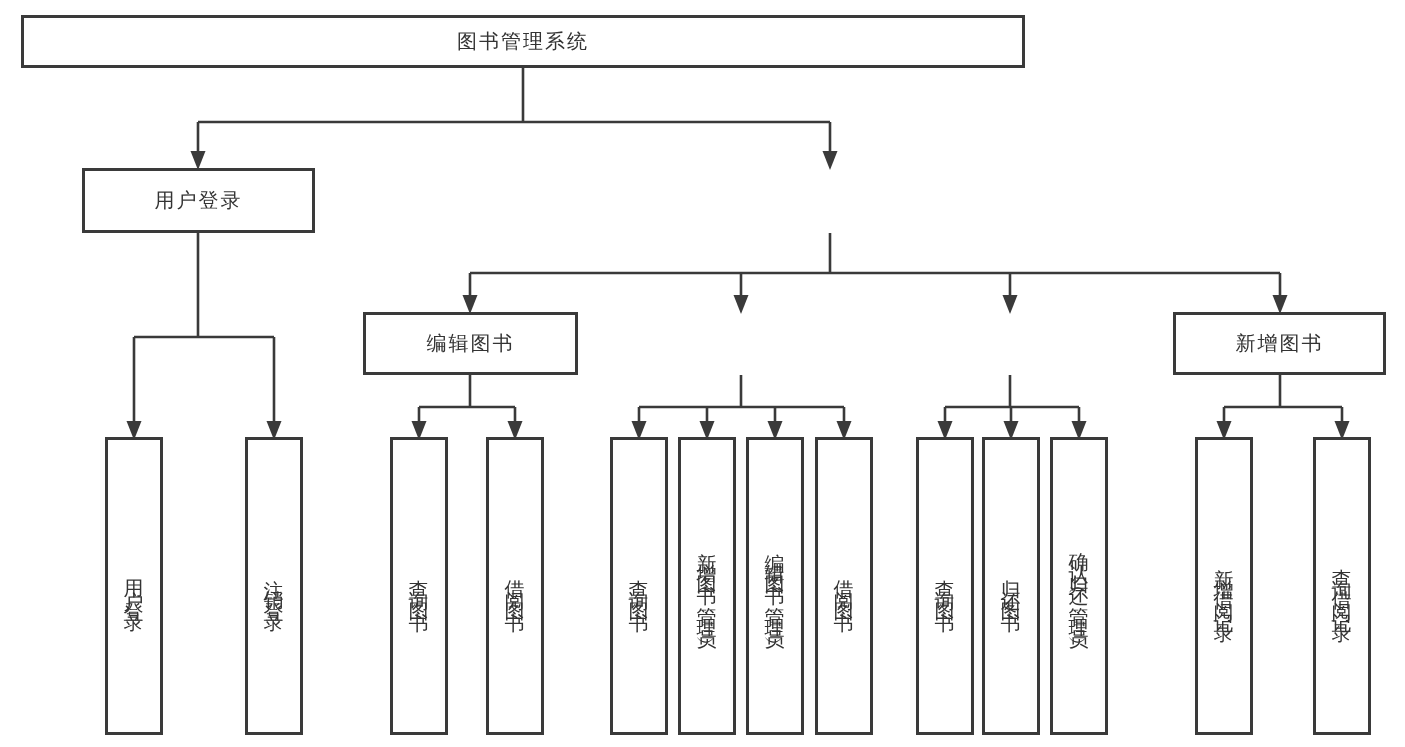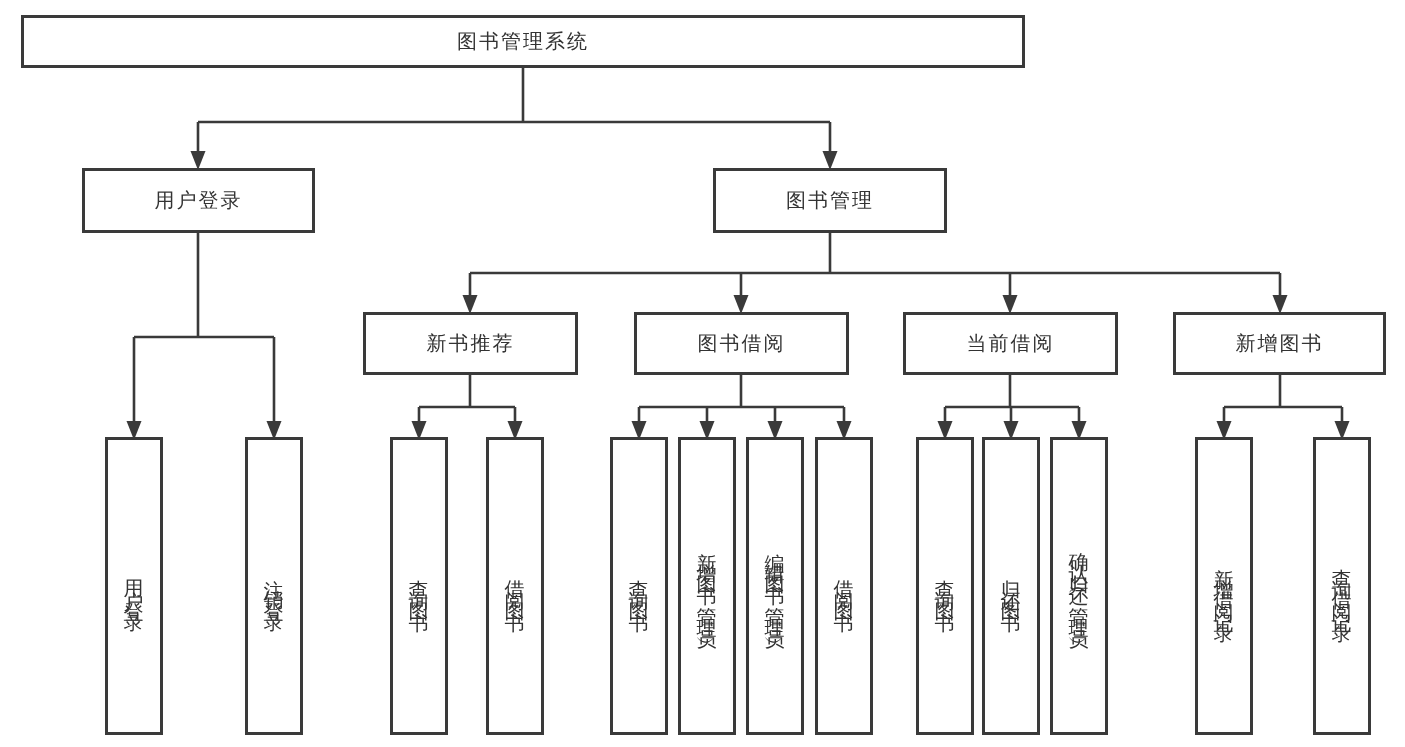--- a/index.html
+++ b/index.html
@@ -70,32 +70,23 @@
       <polygon points="1334.5,421 1349.5,421 1342,440" fill="#3a3a3a"></polygon>
     </svg>
 
   <div class="box h" style="left:21px;top:15px;width:1004px;height:53px;">
     <span>图书管理系统</span>
   </div>
 
   <div class="box h" style="left:82px;top:168px;width:233px;height:65px;">
     <span>用户登录</span>
   </div>
-  <div class="box h" style="left:713px;top:168px;width:234px;height:65px;">
-    <span>图书管理</span>
-  </div>
 
   <div class="box h" style="left:363px;top:312px;width:215px;height:63px;">
-    <span>新书推荐</span>
-  </div>
-  <div class="box h" style="left:634px;top:312px;width:215px;height:63px;">
-    <span>图书借阅</span>
-  </div>
-  <div class="box h" style="left:903px;top:312px;width:215px;height:63px;">
-    <span>当前借阅</span>
+    <span>编辑图书</span>
   </div>
   <div class="box h" style="left:1173px;top:312px;width:213px;height:63px;">
     <span>新增图书</span>
   </div>
 
   <div class="box v" style="left:105px;top:437px;width:58px;height:298px;">
     <span>用户登录</span>
   </div>
   <div class="box v" style="left:245px;top:437px;width:58px;height:298px;">
     <span>注销登录</span>

